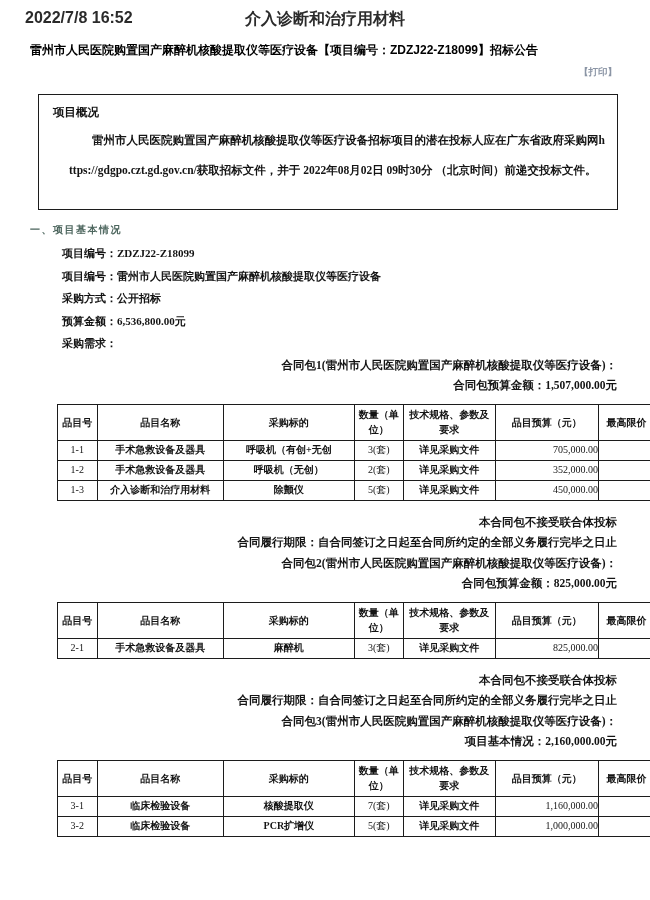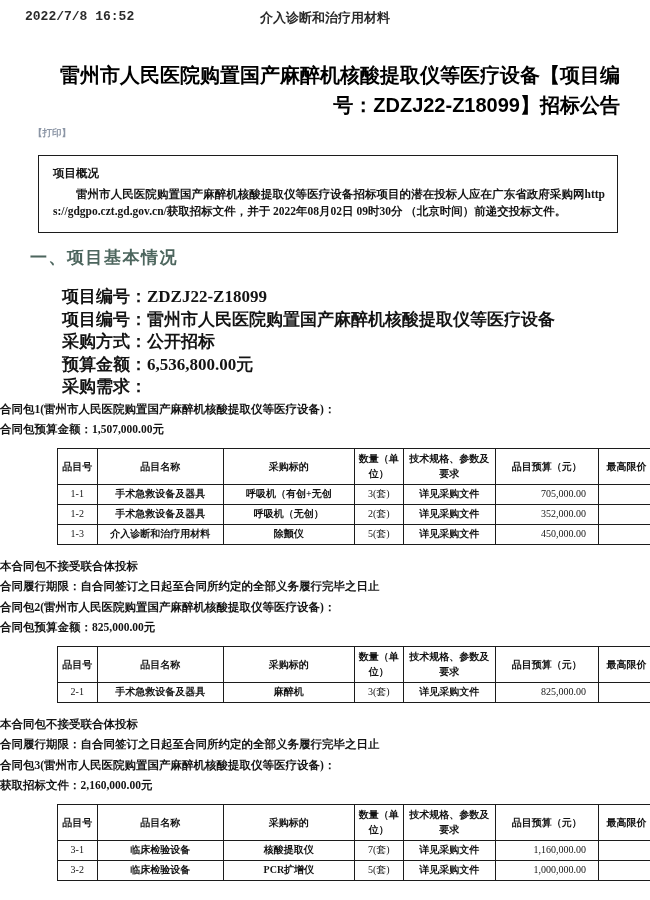--- a/index.html
+++ b/index.html
@@ -11,56 +11,56 @@
   *{box-sizing:border-box;margin:0;padding:0;}
   html,body{background:#fff;}
   body{
     width:650px;height:900px;overflow:hidden;
     font-family:"Liberation Serif", serif;
     color:var(--ink);
   }
   
   .top-bar{
     position:relative;height:14px;margin-top:9px;
-    font-family:Liberation Mono, monospace;
-    font-size:13px;font-weight:bold;color:#2b2b2b;
+    font-family:Liberation Sans, sans-serif;
+    font-size:16px;font-weight:bold;color:#2b2b2b;
   }
   .timestamp{position:absolute;left:25px;top:0;}
   .site-name{display:block;text-align:center;}
   
   .doc-title{
-    margin:37px 30px 0;
-    text-align:right;
+    margin:18px 30px 0;
+    text-align:left;
     font-family:"Liberation Sans", sans-serif;
-    font-weight:bold;font-size:20px;line-height:1.5;color:#000;
-  }
-  .print-row{text-align:left;margin:7px 33px 0;font-size:9.5px;font-weight:bold;}
+    font-weight:bold;font-size:12px;line-height:1.5;color:#000;
+  }
+  .print-row{text-align:right;margin:7px 33px 0;font-size:9.5px;font-weight:bold;}
   .print-link{color:var(--link);text-decoration:none;cursor:pointer;
     font-family:"Liberation Sans", sans-serif;}
   
   .overview-box{
     margin:15px 32px 0 38px;
     border:1px solid var(--border);
-    padding:9px 12px 12px 14px;
+    padding:9px 12px 24px 14px;
     font-size:11.5px;font-weight:bold;
   }
   .overview-label{line-height:16px;margin-bottom:5px;}
-  .overview-text{text-indent:2em;line-height:17px;word-break:break-all;text-align:justify;}
+  .overview-text{text-indent:2em;line-height:30px;word-break:break-all;text-align:justify;margin-left:16px;}
   
   .section-heading{
     margin:13px 0 4px 30px;
-    font-size:17px;font-weight:bold;letter-spacing:1.5px;
+    font-size:10px;font-weight:bold;letter-spacing:1.5px;
     color:var(--heading);
   }
   
-  .fields{margin:17px 33px 0 62px;font-size:17px;font-weight:bold;}
+  .fields{margin:5px 33px 0 62px;font-size:11px;font-weight:bold;}
   .field-line{line-height:22.5px;}
   
   .packages{margin-right:33px;font-size:11.5px;}
-  .pkg-line{line-height:20.5px;font-weight:bold;}
+  .pkg-line{line-height:20.5px;font-weight:bold;text-align:right;}
   .pkg-budget{margin-bottom:2px;}
   
   .items-table{
     margin:8px 0 11px 57px;width:628px;
     border-collapse:collapse;table-layout:fixed;
     font-size:10px;font-weight:normal;
   }
   .items-table col:nth-child(1){width:6.3%;}
   .items-table col:nth-child(2){width:20.2%;}
   .items-table col:nth-child(3){width:20.8%;}
@@ -71,21 +71,21 @@
   .items-table th,.items-table td{
     border:1px solid var(--border);
     text-align:center;vertical-align:middle;
     padding:2px 3px;overflow:hidden;
   }
   .items-table th{font-weight:bold;line-height:15px;height:36px;}
   .items-table td{height:20px;line-height:14px;}
   .items-table td:nth-child(2),
   .items-table td:nth-child(3),
   .items-table td:nth-child(5){font-weight:bold;}
-  .items-table td.col-budget{text-align:right;padding-right:12px;}
+  .items-table td.col-budget{text-align:right;padding-right:0;}
   .items-table td.col-limit{text-align:right;padding-right:8px;}
 </style>
 </head>
 <body>
 
 <div class="page">
 
   <header class="top-bar">
     <span class="timestamp">2022/7/8 16:52</span>
     <span class="site-name">介入诊断和治疗用材料</span>
@@ -204,21 +204,21 @@
               <td class="col-budget">825,000.00</td>
               <td class="col-limit">-</td>
             </tr>
           </tbody>
         </table>
         <div class="pkg-line pkg-note">本合同包不接受联合体投标</div>
         <div class="pkg-line pkg-note">合同履行期限：自合同签订之日起至合同所约定的全部义务履行完毕之日止</div>
       </section>
       <section class="package">
         <div class="pkg-line pkg-intro">合同包3(雷州市人民医院购置国产麻醉机核酸提取仪等医疗设备)：</div>
-        <div class="pkg-line pkg-budget">获取招标文件：2,160,000.00元</div>
+        <div class="pkg-line pkg-budget">项目基本情况：2,160,000.00元</div>
         <table class="items-table">
           <colgroup>
             <col>
             <col>
             <col>
             <col>
             <col>
             <col>
             <col>
           </colgroup>

